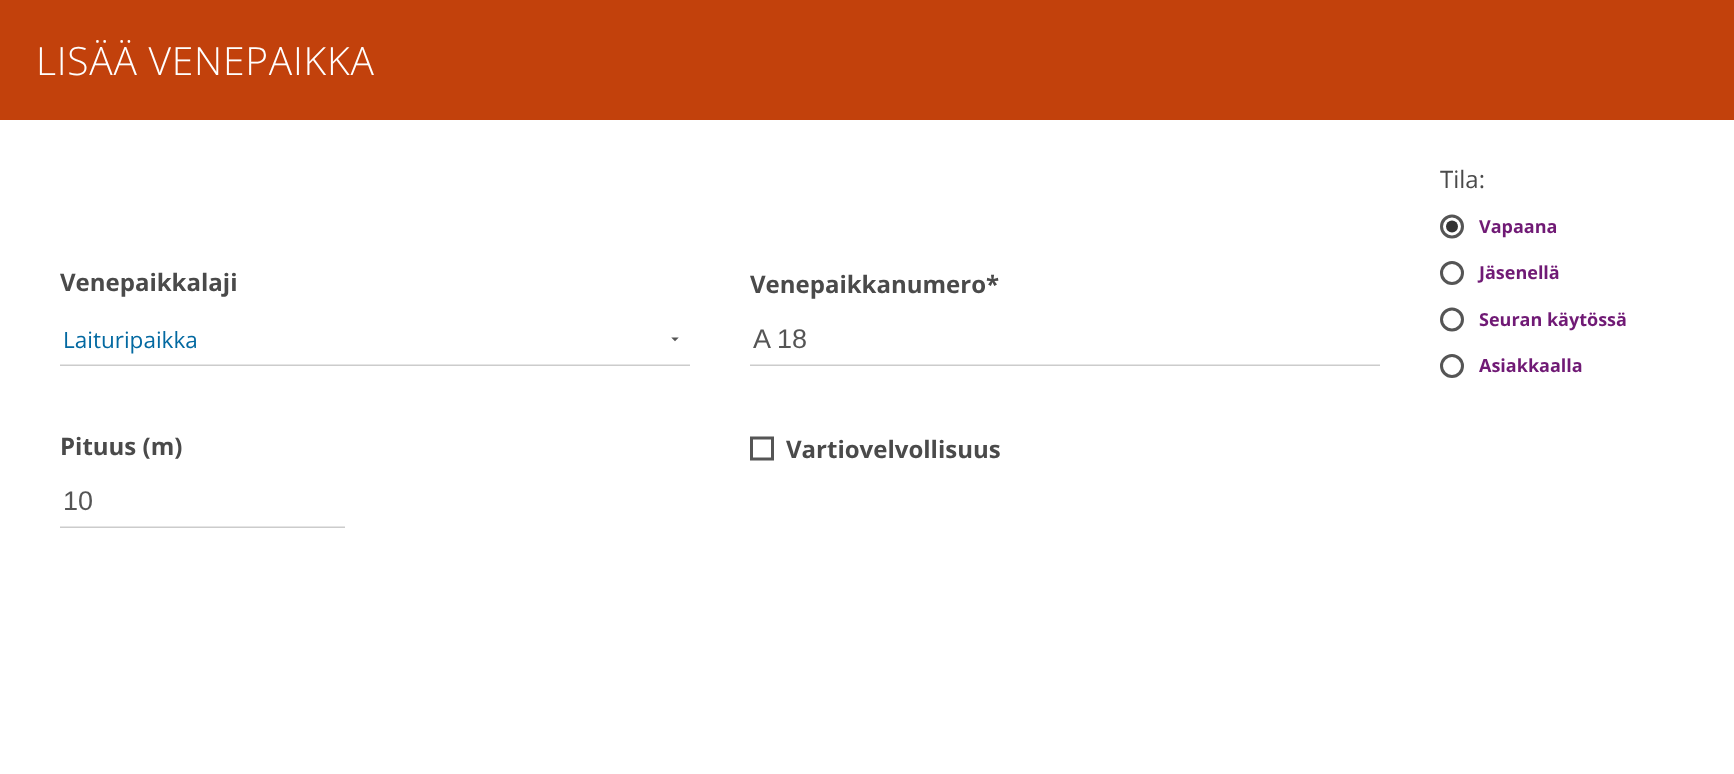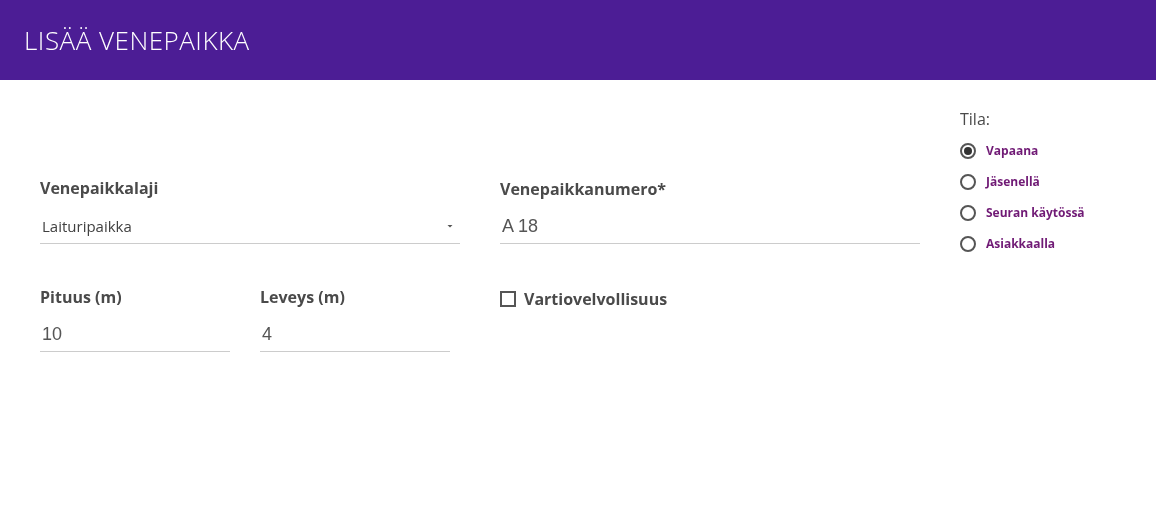--- a/index.html
+++ b/index.html
@@ -6,21 +6,21 @@
       margin: 0;
       padding: 0;
       box-sizing: border-box;
     }
     body {
       font-family: "Segoe UI", "Open Sans", Arial, sans-serif;
       background: #fff;
       color: #333;
     }
     .header {
-      background: #4c1d95;
+      background: #c2410c;
       color: #fff;
       padding: 22px 24px;
       font-size: 26px;
       font-weight: 300;
       letter-spacing: 0.5px;
     }
     .content {
       padding: 28px 40px;
     }
     .section-title {
@@ -73,21 +73,21 @@
     .select-wrap .arrow {
       position: absolute;
       right: 4px;
       top: 50%;
       transform: translateY(-50%);
       color: #555;
       pointer-events: none;
     }
     .select-value {
       font-size: 15px;
-      color: #404040;
+      color: #0369a1;
     }
     .small-col {
       flex: 0 0 190px;
     }
     .checkbox-row {
       display: flex;
       align-items: center;
       gap: 8px;
       margin-top: 2px;
     }
@@ -204,24 +204,20 @@
     </div>
   </div>
 
 
   <div class="dims-row">
     <div class="dims-left">
       <div class="small-col field">
         <label class="field-label">Pituus (m)</label>
         <input class="field-value" type="text" value="10" style="">
       </div>
-      <div class="small-col field">
-        <label class="field-label">Leveys (m)</label>
-        <input class="field-value" type="text" value="4" style="">
-      </div>
     </div>
     <div style="flex:0 0 420px;">
       <div class="checkbox-row">
         <span class="checkbox"></span>
         <span class="checkbox-label">Vartiovelvollisuus</span>
       </div>
     </div>
   </div>
 
 </div>

